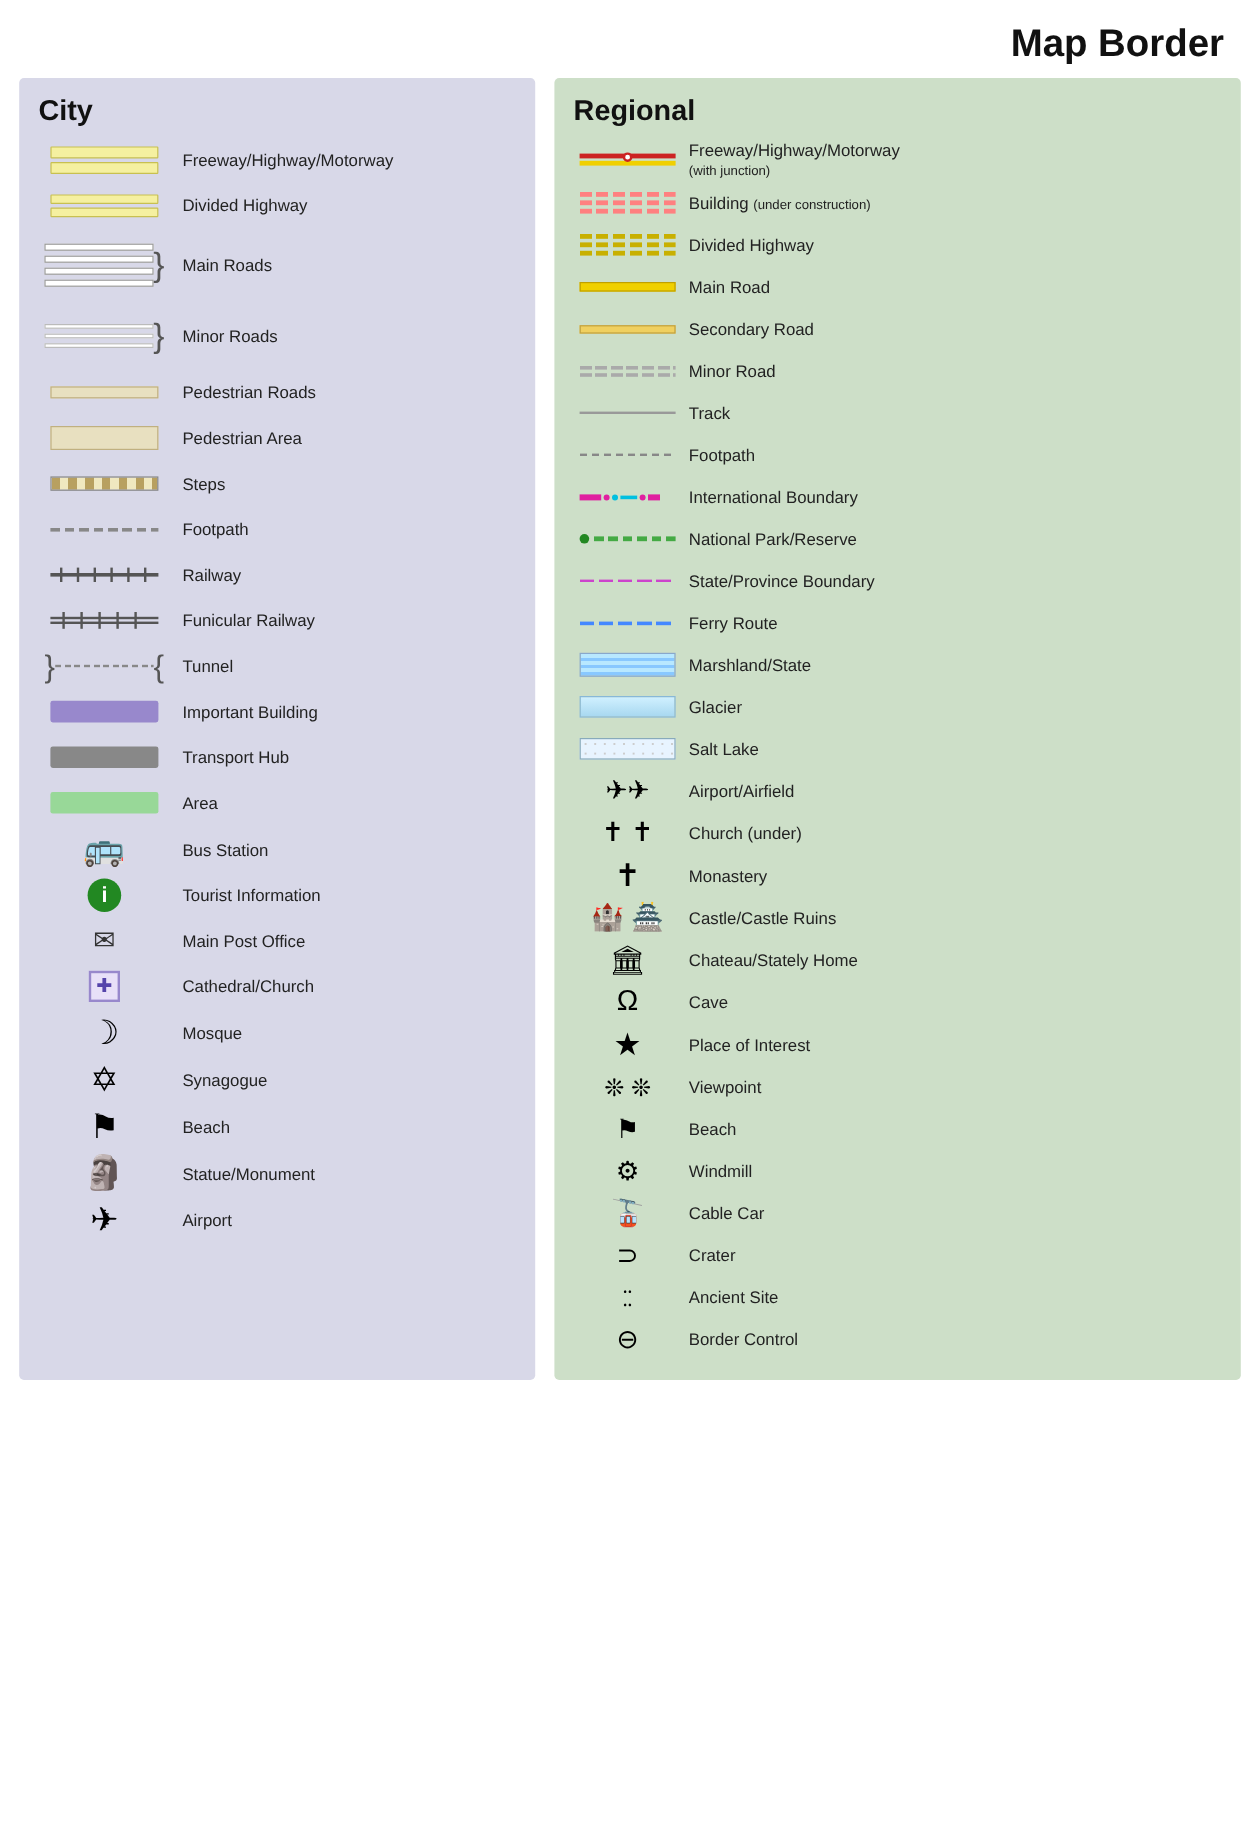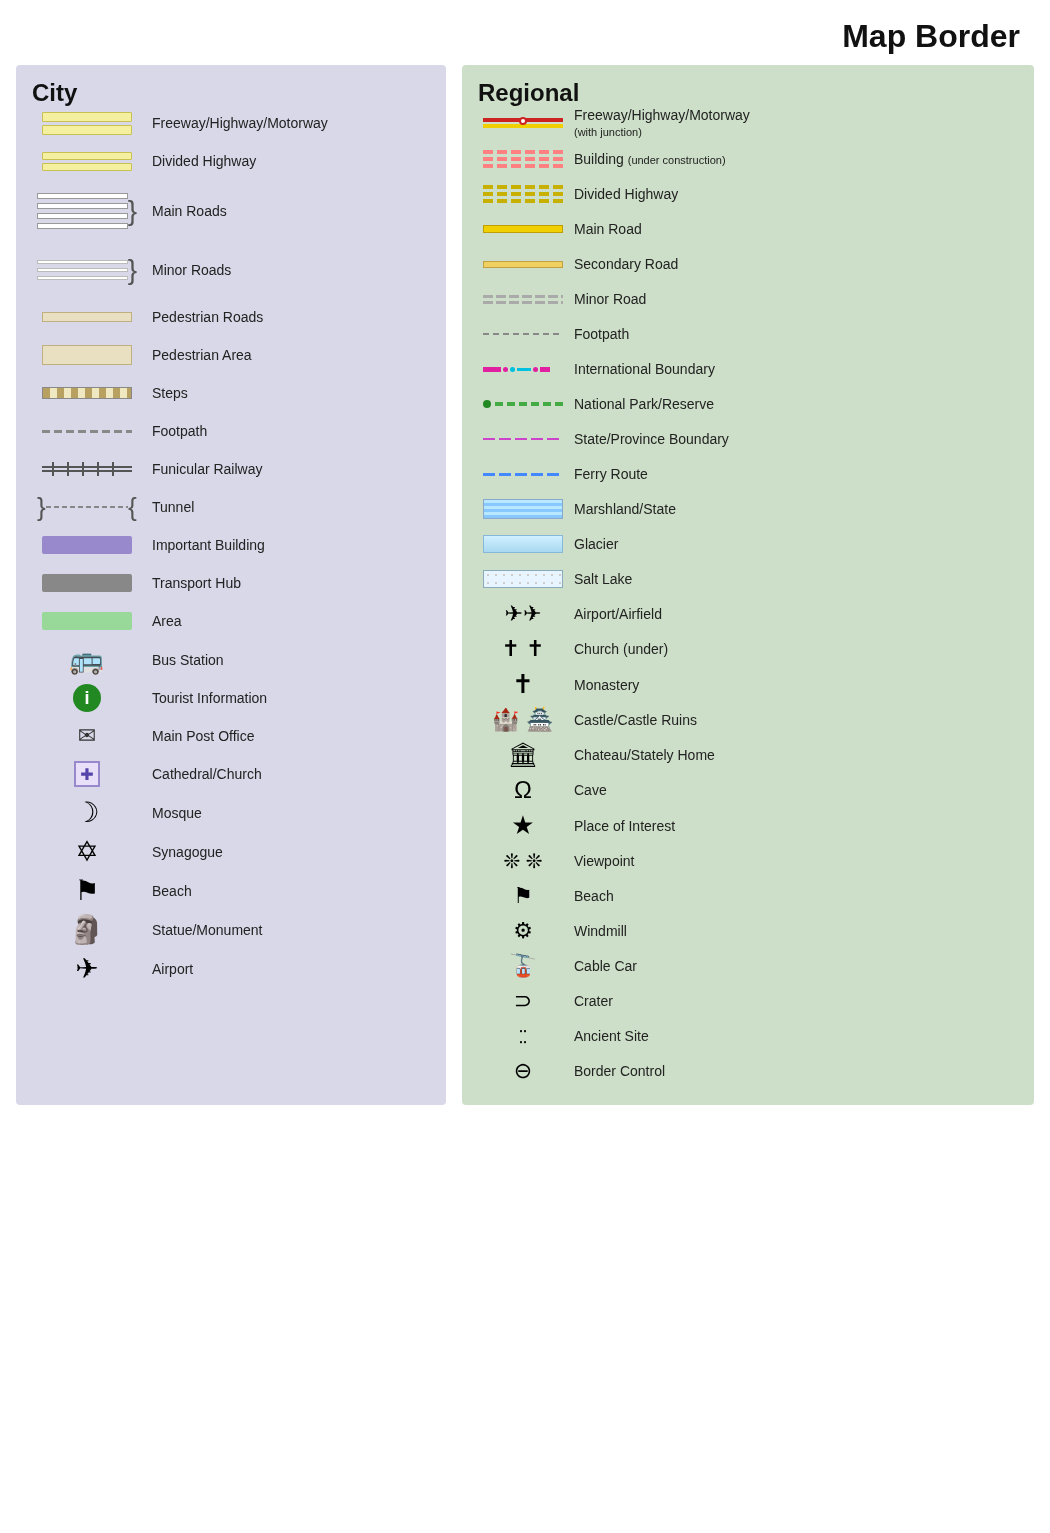--- a/index.html
+++ b/index.html
@@ -36,20 +36,21 @@
     .regional-panel {
       background: #cddfc8;
       border-radius: 4px;
       padding: 14px 16px;
       flex: 1;
     }
 
     .panel-title {
       font-size: 24px;
       font-weight: 900;
+      margin-bottom: 10px;
       color: #111;
     }
 
     .legend-item {
       display: flex;
       align-items: center;
       margin-bottom: 6px;
       min-height: 32px;
     }
 
@@ -551,20 +552,34 @@
       <div class="label-cell">Steps</div>
     </div>
 
     <div class="legend-item">
       <div class="symbol-cell">
         <div class="footpath"></div>
       </div>
       <div class="label-cell">Footpath</div>
     </div>
 
+    <div class="legend-item">
+      <div class="symbol-cell">
+        <div class="railway">
+          <div class="railway-line"></div>
+          <div class="railway-tick" style="left:8px;"></div>
+          <div class="railway-tick" style="left:22px;"></div>
+          <div class="railway-tick" style="left:36px;"></div>
+          <div class="railway-tick" style="left:50px;"></div>
+          <div class="railway-tick" style="left:64px;"></div>
+          <div class="railway-tick" style="left:78px;"></div>
+        </div>
+      </div>
+      <div class="label-cell">Railway</div>
+    </div>
 
     <div class="legend-item">
       <div class="symbol-cell">
         <div class="funicular">
           <div class="funicular-line"></div>
           <div class="funicular-line2"></div>
           <div class="funicular-cross" style="left:10px;"></div>
           <div class="funicular-cross" style="left:25px;"></div>
           <div class="funicular-cross" style="left:40px;"></div>
           <div class="funicular-cross" style="left:55px;"></div>
@@ -728,20 +743,26 @@
     <div class="regional-item">
       <div class="reg-symbol-cell">
         <div class="minor-road-reg">
           <div class="rl"></div>
           <div class="rl"></div>
         </div>
       </div>
       <div class="reg-label">Minor Road</div>
     </div>
 
+    <div class="regional-item">
+      <div class="reg-symbol-cell">
+        <div class="track-reg" style="width:80px;"></div>
+      </div>
+      <div class="reg-label">Track</div>
+    </div>
 
     <div class="regional-item">
       <div class="reg-symbol-cell">
         <div class="footpath-reg" style="width:80px;"></div>
       </div>
       <div class="reg-label">Footpath</div>
     </div>
 
     <div class="regional-item">
       <div class="reg-symbol-cell">

